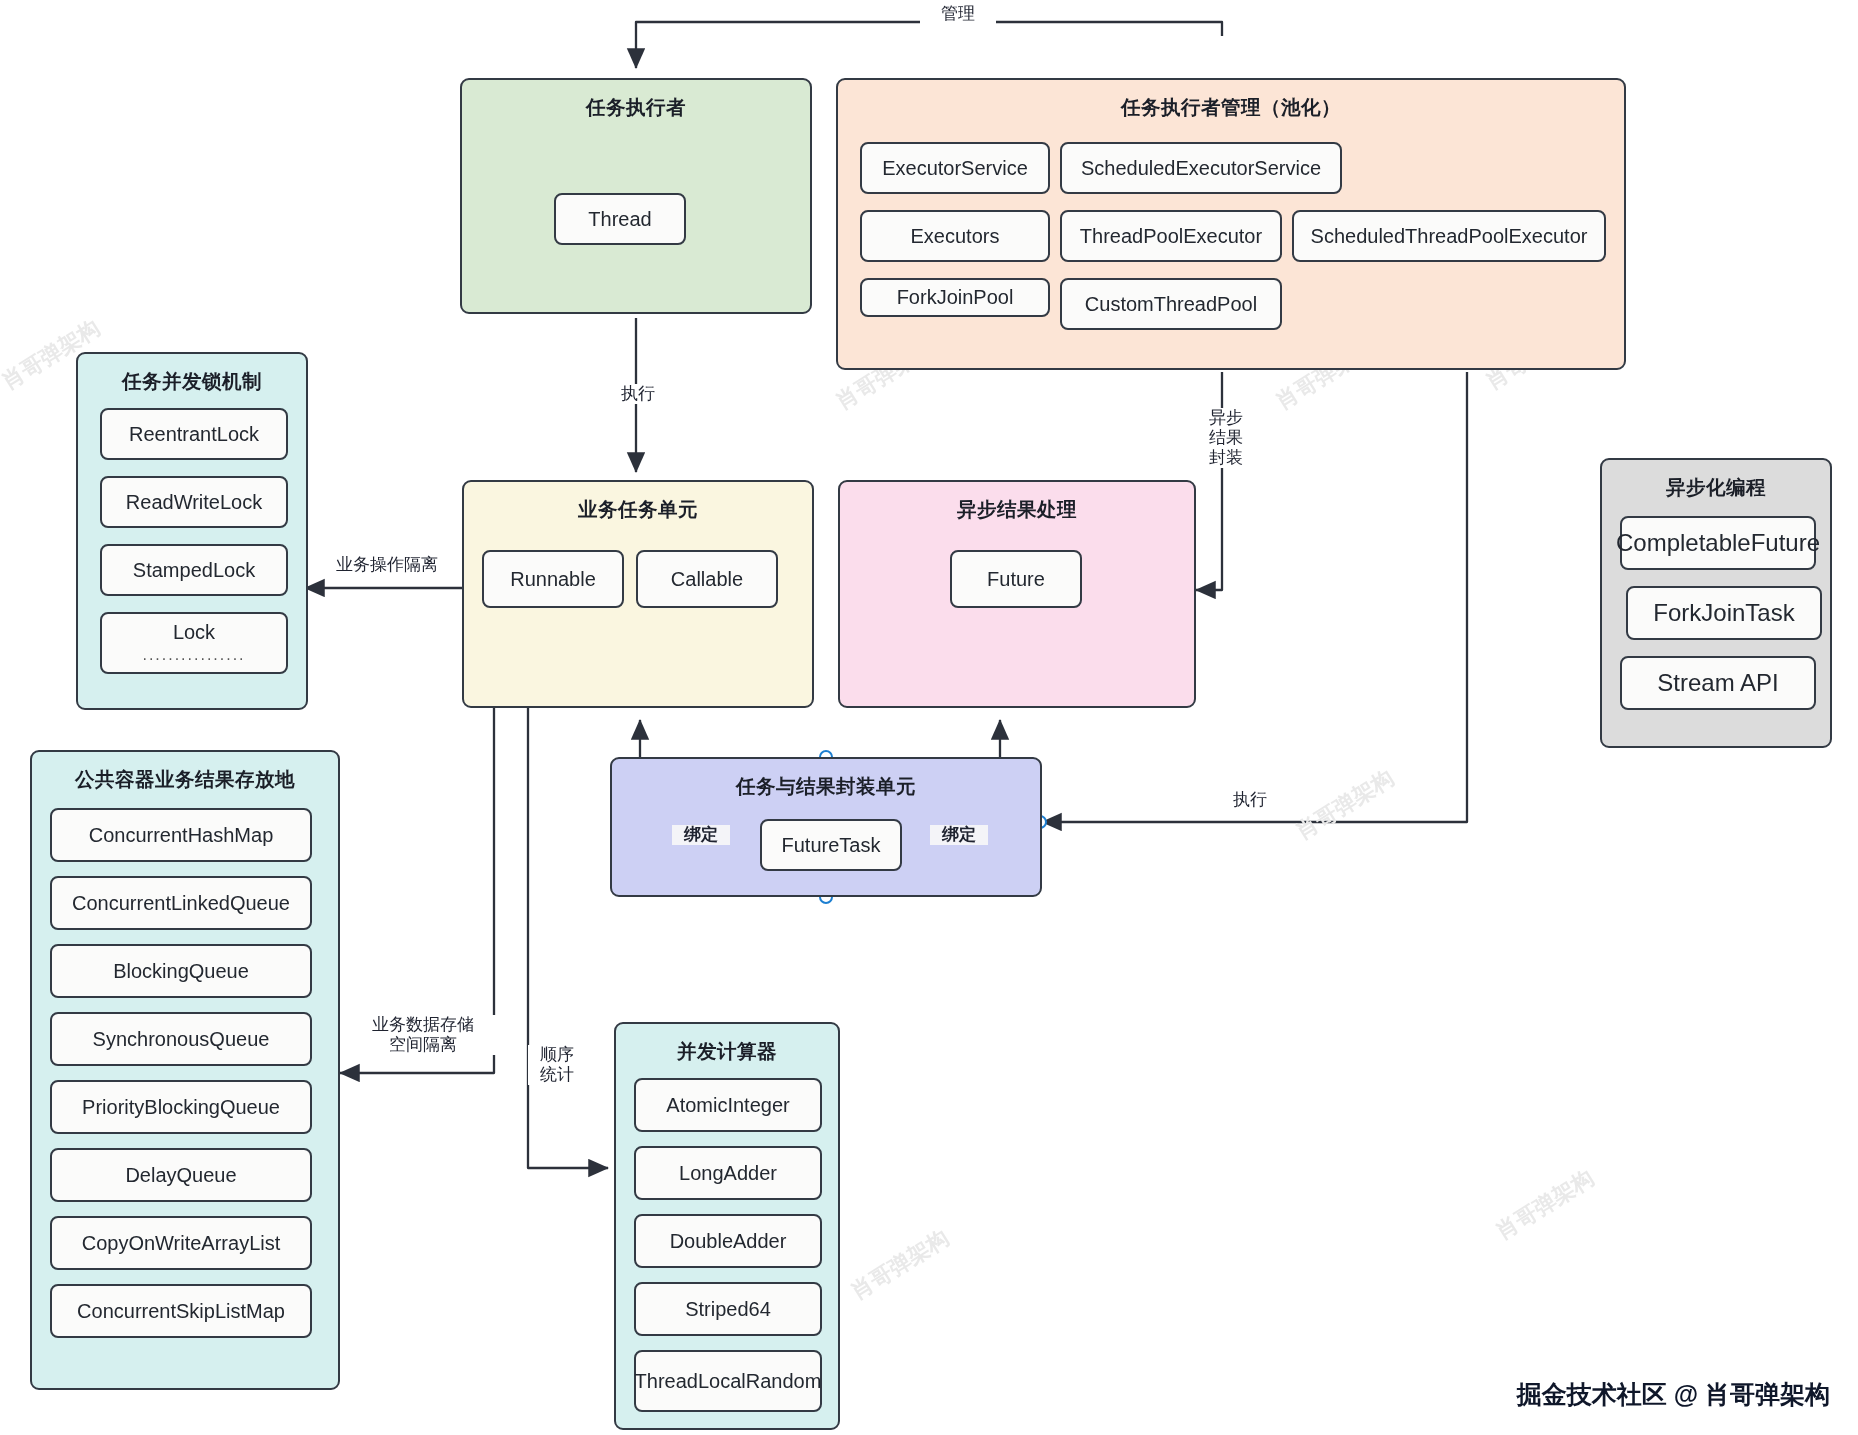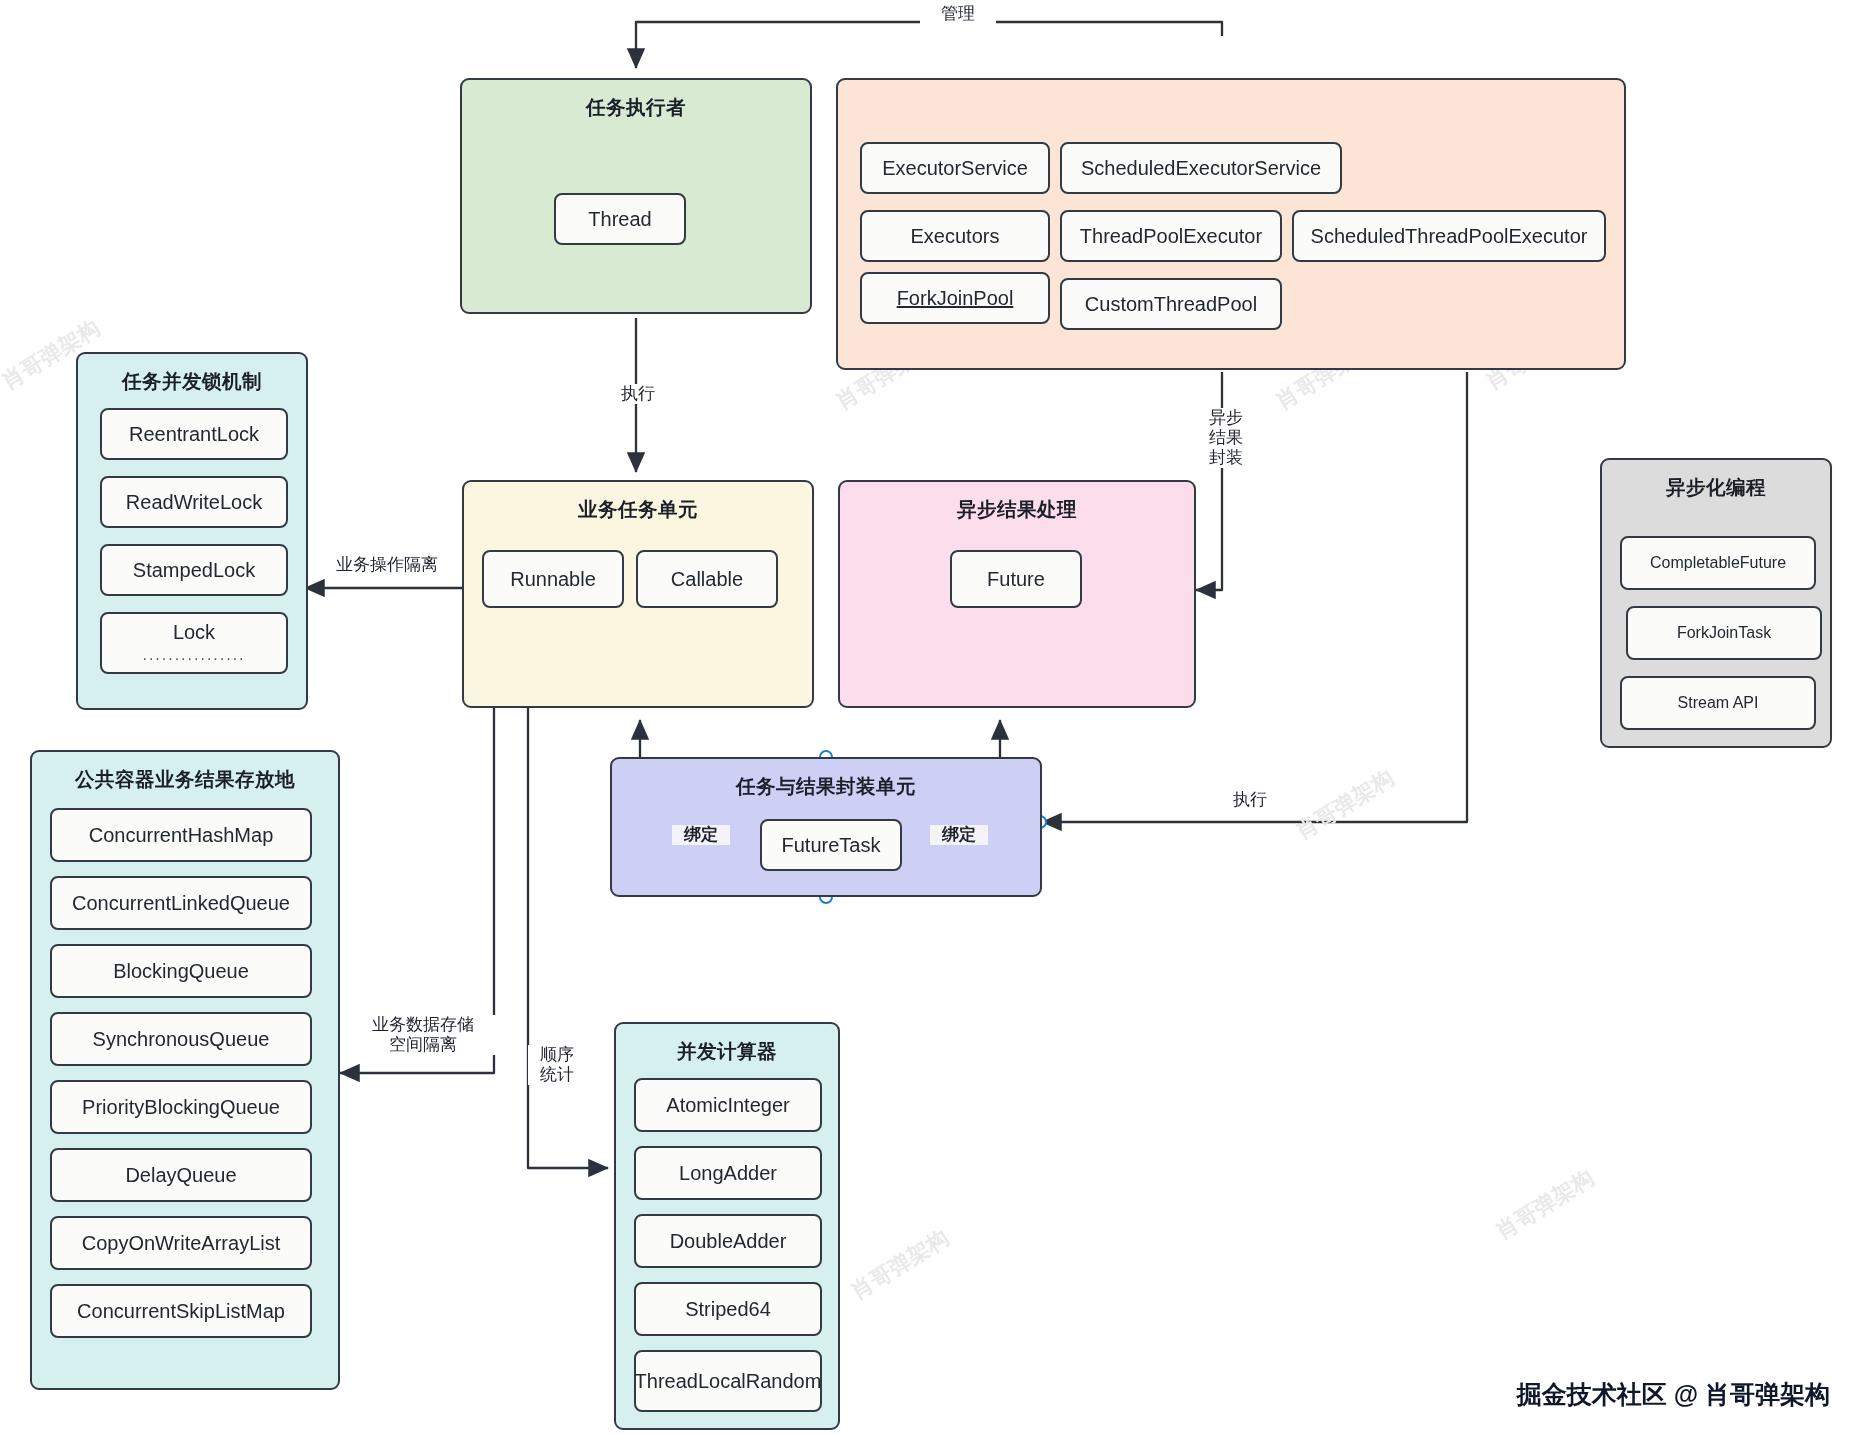--- a/index.html
+++ b/index.html
@@ -49,21 +49,21 @@
     box-sizing:border-box;
     display:flex;
     align-items:center;
     justify-content:center;
     text-align:center;
     font-size:20px;
     color:#232830;
     line-height:1.15;
     padding:2px 6px;
   }
-  .node.small{font-size:16px;margin-top:20px;}
+  .node.small{font-size:24px;}
 
   
   .elabel{
     position:absolute;
     font-size:17px;
     color:#1f2330;
     background:#ffffff;
     text-align:center;
     line-height:1.18;
     white-space:pre-line;
@@ -150,29 +150,30 @@
   <div class="wm" style="left:1290px;top:790px;">肖哥弹架构</div>
   <div class="wm" style="left:1490px;top:1190px;">肖哥弹架构</div>
   <div class="wm" style="left:1480px;top:340px;">肖哥弹架构</div>
 
   <div class="group g-green" style="left:460px;top:78px;width:352px;height:236px;">
     <div class="gtitle">任务执行者</div>
     <div class="node" style="position:absolute;left:92px;top:113px;width:132px;height:52px;">Thread</div>
   </div>
 
   <div class="group g-orange" style="left:836px;top:78px;width:790px;height:292px;">
+    <div class="gtitle">任务执行者管理（池化）</div>
 
     <div class="node" style="position:absolute;left:22px; top:62px; width:190px;height:52px;">ExecutorService</div>
     <div class="node" style="position:absolute;left:222px;top:62px; width:282px;height:52px;">ScheduledExecutorService</div>
 
     <div class="node" style="position:absolute;left:22px; top:130px;width:190px;height:52px;">Executors</div>
     <div class="node" style="position:absolute;left:222px;top:130px;width:222px;height:52px;">ThreadPoolExecutor</div>
     <div class="node" style="position:absolute;left:454px;top:130px;width:314px;height:52px;">ScheduledThreadPoolExecutor</div>
 
-    <div class="node" style="position:absolute;left:22px; top:192px;width:190px;height:52px;text-decoration:underline;">ForkJoinPool</div>
+    <div class="node" style="position:absolute;left:22px; top:198px;width:190px;height:39px;">ForkJoinPool</div>
     <div class="node" style="position:absolute;left:222px;top:198px;width:222px;height:52px;">CustomThreadPool</div>
   </div>
 
   <div class="group g-cyan" style="left:76px;top:352px;width:232px;height:358px;">
     <div class="gtitle">任务并发锁机制</div>
     <div class="node" style="position:absolute;left:22px;top:54px; width:188px;height:52px;">ReentrantLock</div>
     <div class="node" style="position:absolute;left:22px;top:122px;width:188px;height:52px;">ReadWriteLock</div>
     <div class="node" style="position:absolute;left:22px;top:190px;width:188px;height:52px;">StampedLock</div>
     <div class="node lockbox" style="position:absolute;left:22px;top:258px;width:188px;height:62px;">
       <span>Lock</span>

